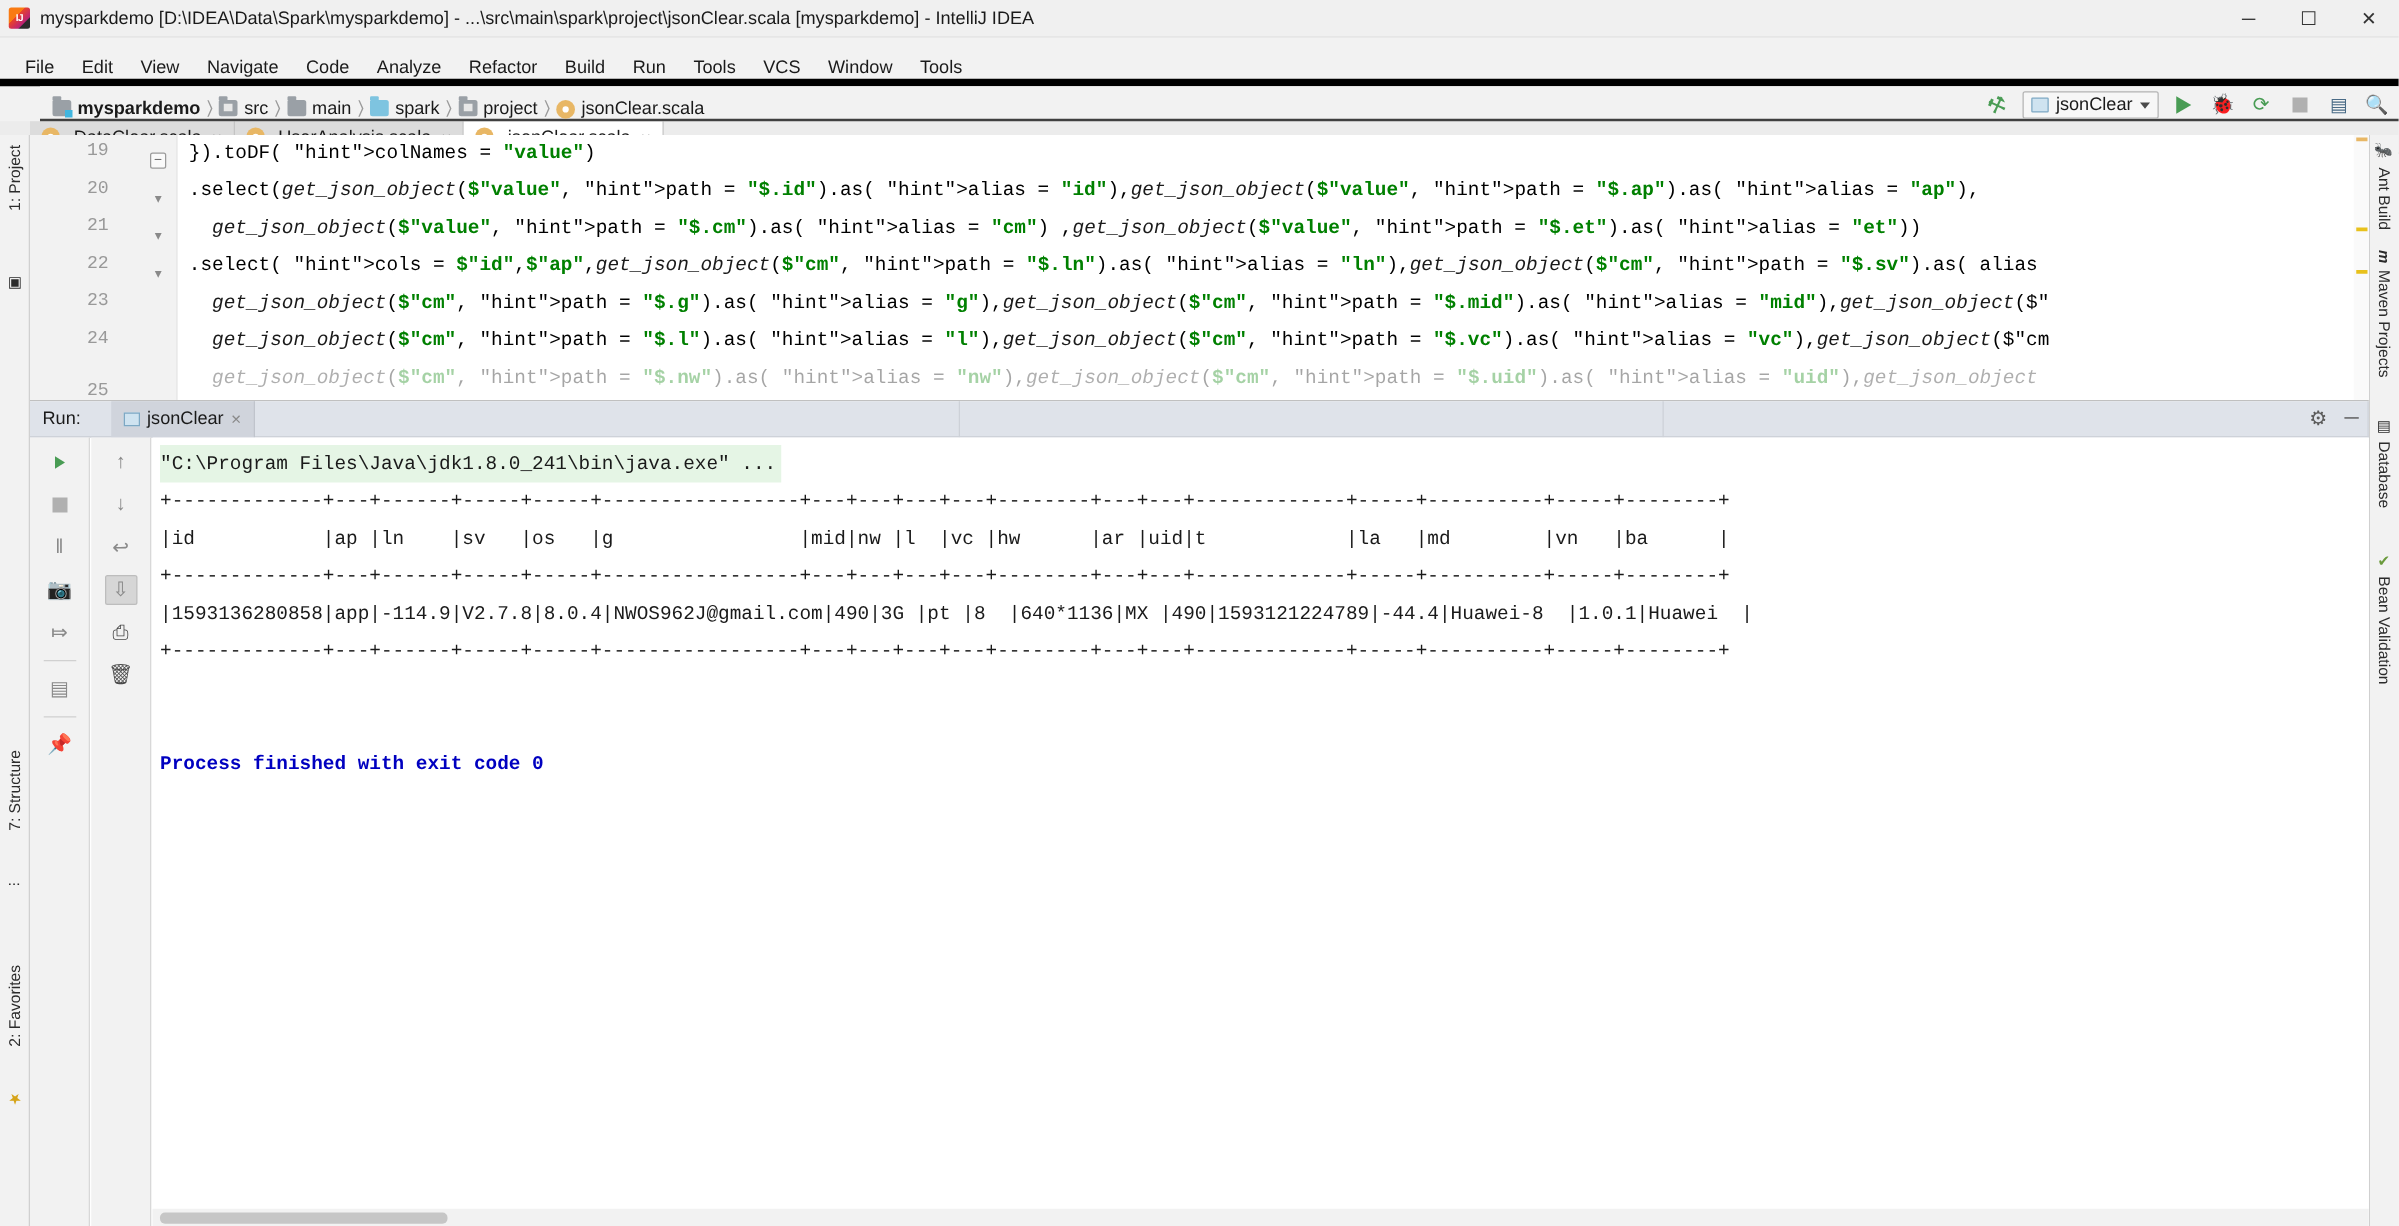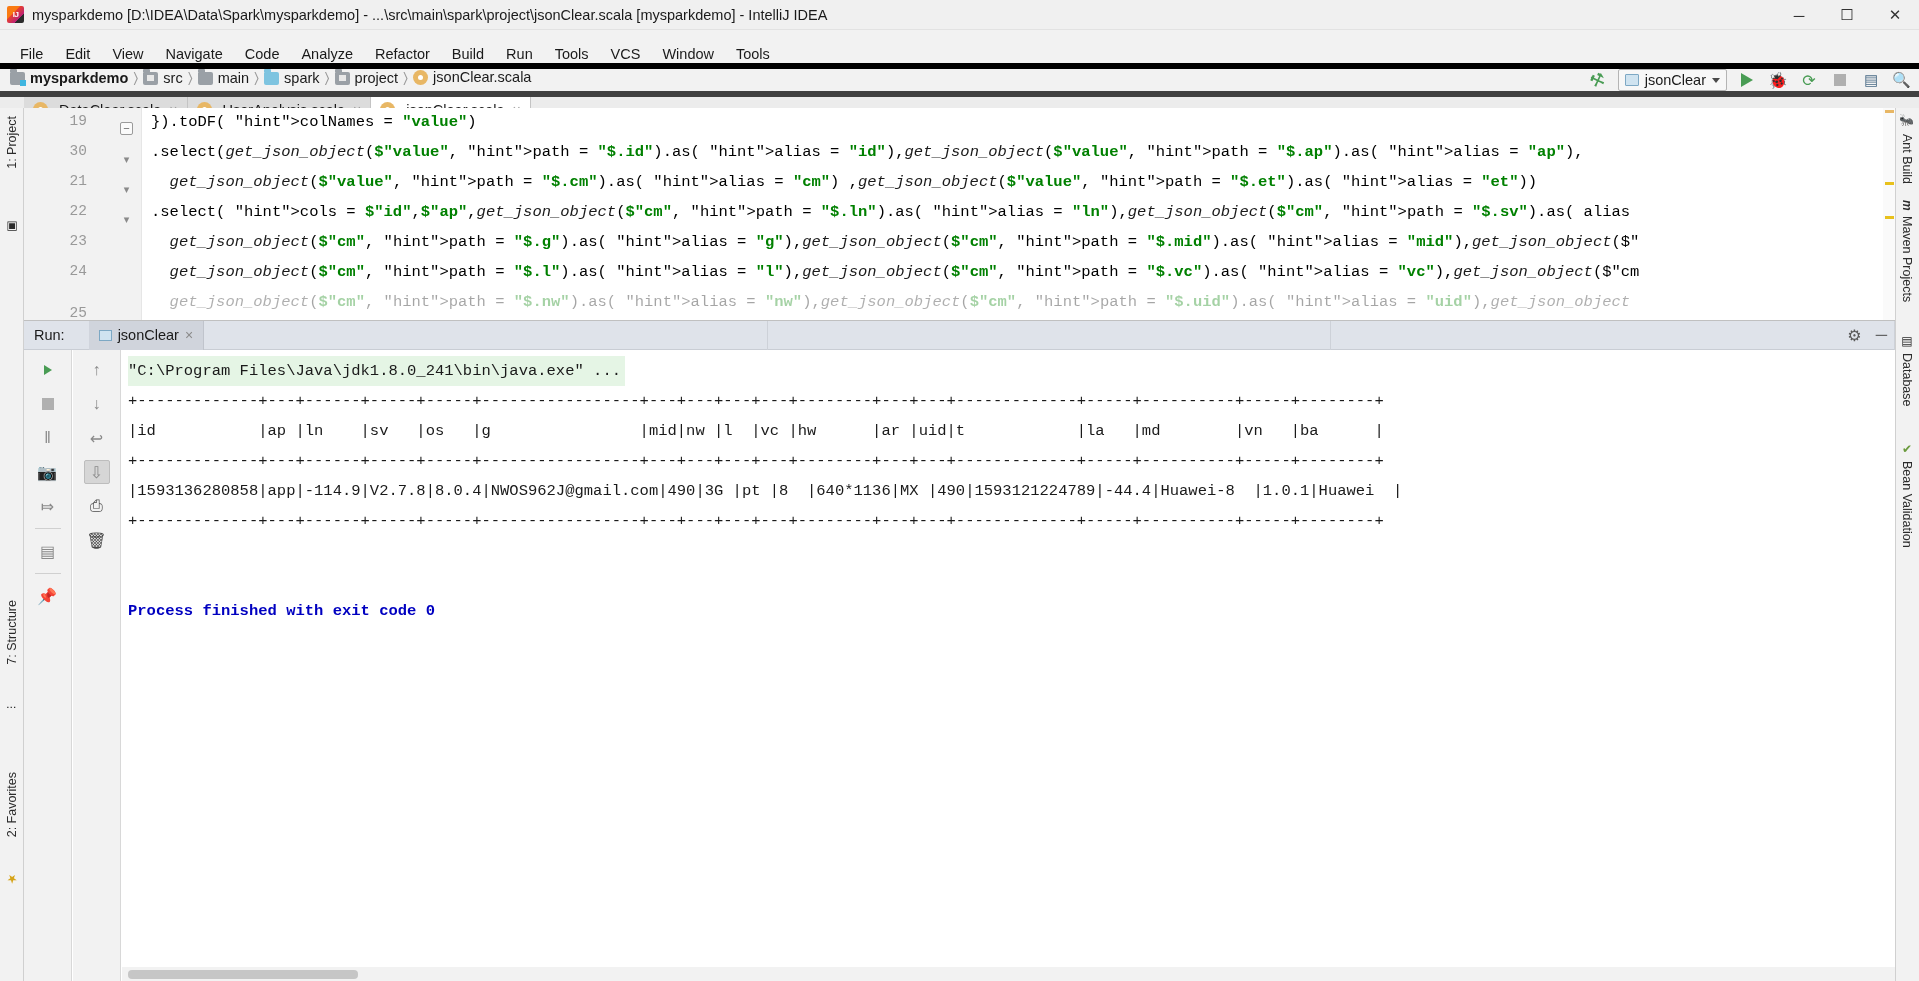--- a/index.html
+++ b/index.html
@@ -40,22 +40,22 @@
   #menubar {
     height: 24px; background: #f2f2f2; display: flex; align-items: center;
     padding-left: 9px; border-bottom: 6px solid #000000; margin-top: 15px;
   }
   .menu-item {
     font-size: 14.5px; color: #1a1a1a; padding: 2px 11px; white-space: nowrap;
   }
 
   
   #navbar {
-    height: 28px; background: #f2f2f2; display: flex; align-items: flex-start;
-    padding-left: 10px; border-bottom: 6px solid #404040; position: relative;
+    height: 28px; background: #f2f2f2; display: flex; align-items: flex-end;
+    padding-left: 10px; border-bottom: 2px solid #404040; position: relative; margin-left: 32px;
   }
   .crumb { display: flex; align-items: center; font-size: 14.5px; color: #1a1a1a; }
   .crumb .sep { color: #9a9a9a; margin: 0 5px; font-size: 15px; }
   .crumb.first .lbl { font-weight: bold; }
   .folder-ico {
     width: 15px; height: 13px; background: #9aa0a6; border-radius: 1px 2px 2px 2px;
     margin-right: 5px; position: relative; flex: none;
   }
   .folder-ico::before {
     content:""; position:absolute; left:0; top:-3px; width:7px; height:3px;
@@ -358,21 +358,21 @@
   </div>
   <div class="rlabel" style="top:330px;">
     <span class="v-ico" style="color:#6a9a3c;">✔</span>
     <span>Bean Validation</span>
   </div>
 </div>
 
 <div id="editor">
   <div id="gutter">
     <div class="lnum" style="top:5px;">19</div>
-    <div class="lnum" style="top:35px;">30</div>
+    <div class="lnum" style="top:35px;">20</div>
     <div class="lnum" style="top:65px;">21</div>
     <div class="lnum" style="top:95px;">22</div>
     <div class="lnum" style="top:125px;">23</div>
     <div class="lnum" style="top:155px;">24</div>
     <div class="lnum" style="top:197px;">25</div>
     <div class="fold" style="top:14px;">−</div>
     <div class="fold arr" style="top:46px;">▾</div>
     <div class="fold arr" style="top:76px;">▾</div>
     <div class="fold arr" style="top:106px;">▾</div>
   </div>

